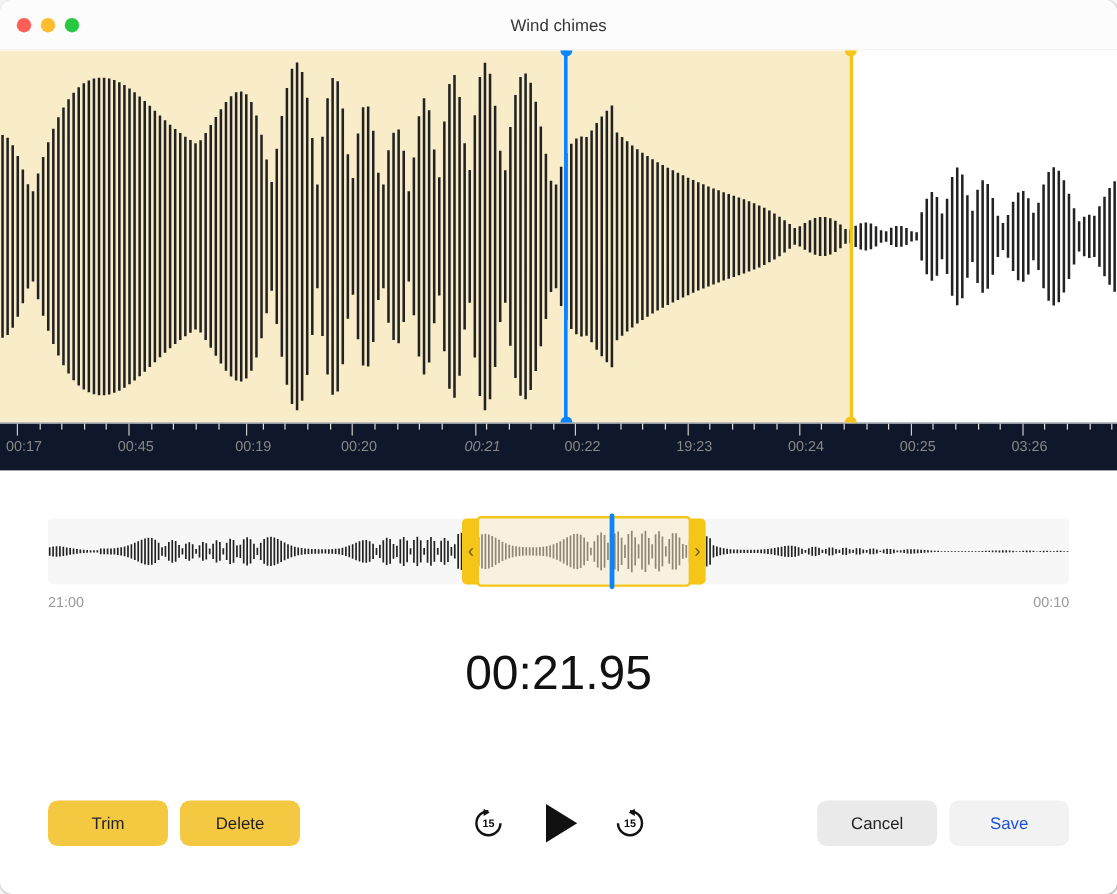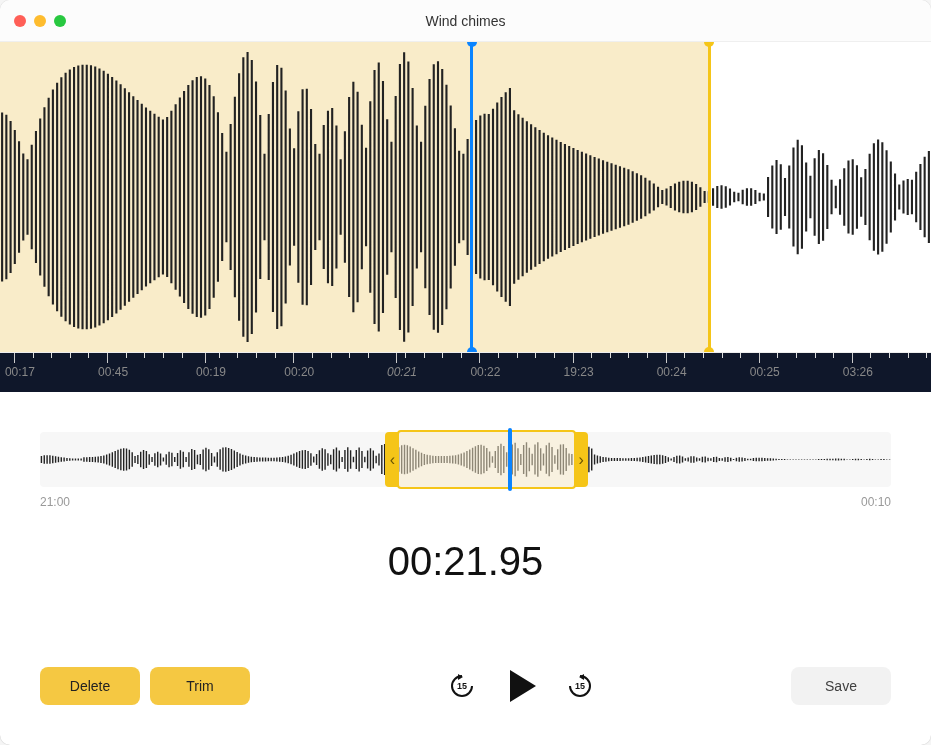--- a/index.html
+++ b/index.html
@@ -232,21 +232,21 @@
       color: #222;
       width: 100px;
     }
     .btn-gray {
       background: #eaeaea;
       color: #222;
       width: 100px;
     }
     .btn-gray.disabled {
       background: #f2f2f2;
-      color: #404040;
+      color: #1d4ed8;
       cursor: default;
     }
     .spacer { flex: 1; }
     .transport {
       display: flex;
       align-items: center;
       gap: 30px;
     }
     .transport-btn {
       background: none;
@@ -395,22 +395,22 @@
     </div>
     <div class="overview-labels">
       <span>21:00</span>
       <span>00:10</span>
     </div>
   </div>
 
   <div class="time-display">00:21.95</div>
 
   <div class="controls">
+    <button class="btn btn-yellow">Trim</button>
     <button class="btn btn-yellow">Delete</button>
-    <button class="btn btn-yellow">Trim</button>
     <div class="spacer"></div>
     <div class="transport">
       <button class="transport-btn">
         <svg class="skip-icon" viewBox="0 0 28 28">
           <path class="skip-circle" d="M 14 4 A 10 10 0 1 0 24 14"></path>
           <path d="M 10 2 L 15 5 L 10 8 Z" fill="#111"></path>
           <text class="skip-text" x="14" y="15">15</text>
         </svg>
       </button>
       <button class="transport-btn">
@@ -418,16 +418,17 @@
       </button>
       <button class="transport-btn">
         <svg class="skip-icon" viewBox="0 0 28 28">
           <path class="skip-circle" d="M 14 4 A 10 10 0 1 1 4 14"></path>
           <path d="M 18 2 L 13 5 L 18 8 Z" fill="#111"></path>
           <text class="skip-text" x="14" y="15">15</text>
         </svg>
       </button>
     </div>
     <div class="spacer"></div>
+    <button class="btn btn-gray">Cancel</button>
     <button class="btn btn-gray disabled">Save</button>
   </div>
 
 </div>
 
 </body></html>

